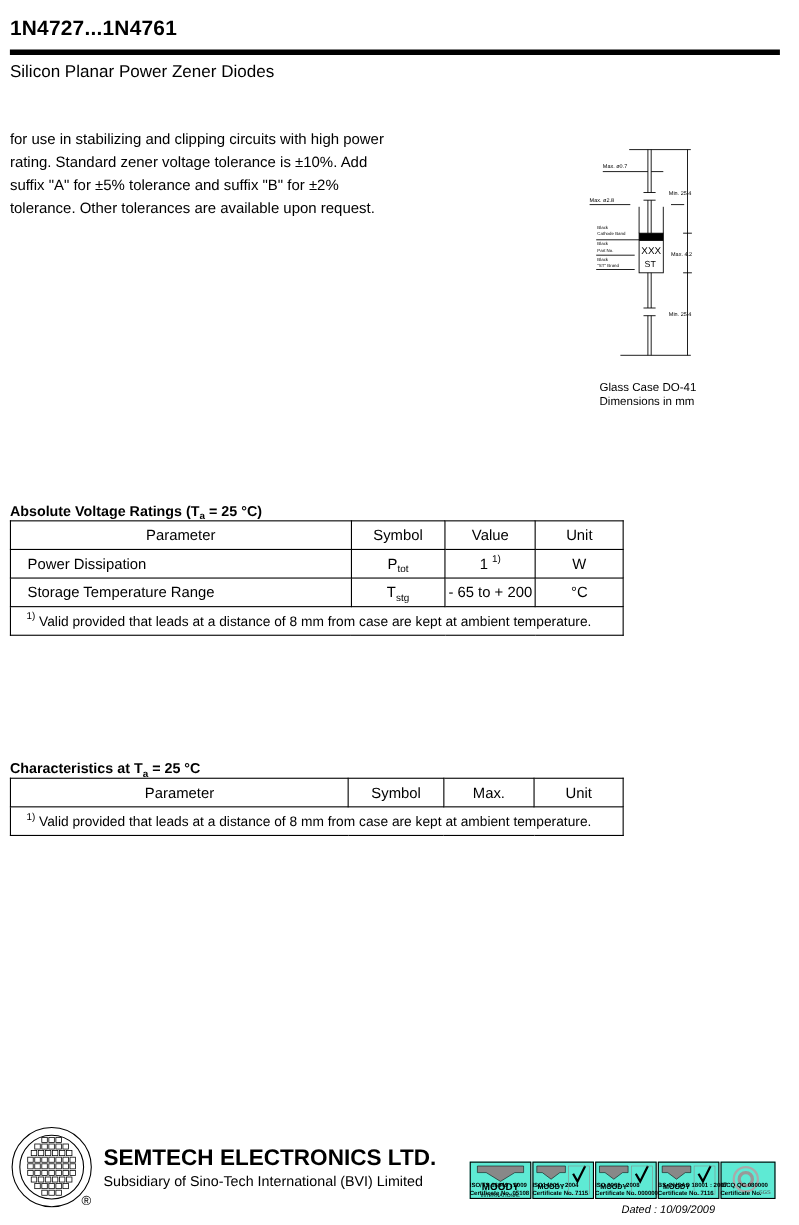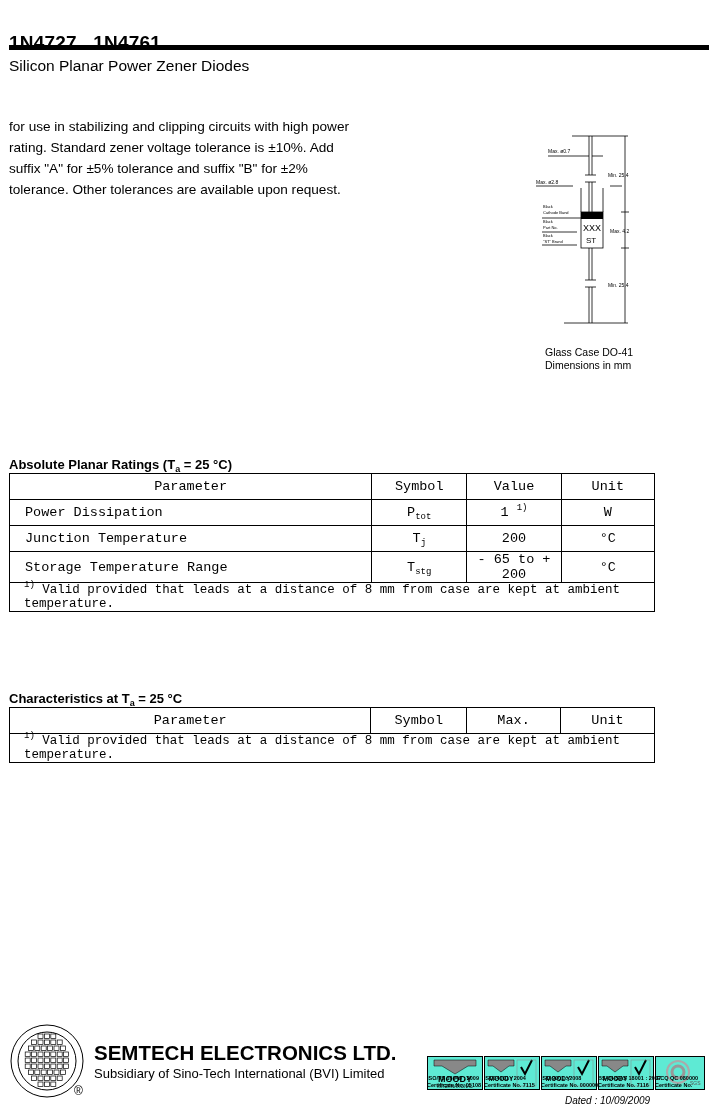--- a/index.html
+++ b/index.html
@@ -1,26 +1,26 @@
 <!DOCTYPE html>
 <html><head>
 <meta charset="utf-8">
 <style>
   html, body { margin:0; padding:0; background:#fff; }
   body { width:726px; height:1114px; position:relative; overflow:hidden;
          font-family:"Liberation Sans", sans-serif; color:#000; }
   .abs { position:absolute; }
-  #title { left:9px; top:32px; font-size:19px; font-weight:bold; letter-spacing:0.2px; }
+  #title { left:9px; top:16px; font-size:19px; font-weight:bold; letter-spacing:0.2px; }
   #rule { left:9px; top:45px; width:700px; height:5px; background:#000; }
   #subtitle { left:9px; top:57px; font-size:15.5px; font-weight:normal; }
   #desc { left:9px; top:116px; width:360px; font-size:13.6px; line-height:21px; }
   #pkg { left:528px; top:130px; width:120px; height:200px; }
   #pkg-caption { left:545px; top:334px; font-size:10.5px; line-height:12.5px;margin-top:12px; }
   .sect-title { font-size:13px; font-weight:bold; left:9px; }
-  table.spec { position:absolute; left:9px; width:646px; border-collapse:collapse; font-size:13.5px;font-family:Liberation Mono, monospace; }
+  table.spec { position:absolute; left:9px; width:558px; border-collapse:collapse; font-size:13.5px; }
   table.spec td, table.spec th { border:1px solid #000; font-weight:normal; padding:0; height:25px; }
   table.spec th { text-align:center; }
   table.spec td.p { padding-left:15px; text-align:left; }
   table.spec td.c { text-align:center;margin-top:21px; }
   table.spec td.note { padding-left:14px; font-size:12.5px; height:25px; }
   sup { font-size:9px; vertical-align:6px; line-height:0; }
   sub { font-size:9px; vertical-align:-3px; line-height:0; }
   #logo { left:9px; top:1023px; width:76px; height:76px; }
   #reg { left:74px; top:1084px; font-size:12px; }
   #company { left:94px; top:1041px; font-size:20.5px; font-weight:bold; }
@@ -91,46 +91,40 @@
       <text x="15" y="113" font-size="4">"ST" Brand</text>
     <text x="55" y="101" font-size="9">XXX</text>
     <text x="58" y="113" font-size="8">ST</text>
   </g>
 </svg>
 <div id="pkg-caption" class="abs">
   <div>Glass Case DO-41</div>
   <div>Dimensions in mm</div>
 </div>
 
-<div class="abs sect-title" style="top:457px;"><span>Absolute Planar Ratings (T</span><sub>a</sub><span> = 25 °C)</span></div>
+<div class="abs sect-title" style="top:457px;"><span>Absolute Voltage Ratings (T</span><sub>a</sub><span> = 25 °C)</span></div>
 <table class="spec" style="top:473px;">
   <colgroup>
       <col style="width:395px">
       <col style="width:101px">
       <col style="width:101px">
       <col style="width:101px">
     </colgroup>
   <tbody>
       <tr>
     <th>Parameter</th>
     <th>Symbol</th>
     <th>Value</th>
     <th>Unit</th>
   </tr>
   <tr>
     <td class="p">Power Dissipation</td>
     <td class="c"><span>P</span><sub>tot</sub></td>
     <td class="c"><span>1</span> <sup>1)</sup></td>
     <td class="c">W</td>
-  </tr>
-  <tr>
-    <td class="p">Junction Temperature</td>
-    <td class="c"><span>T</span><sub>j</sub></td>
-    <td class="c">200</td>
-    <td class="c">°C</td>
   </tr>
   <tr>
     <td class="p">Storage Temperature Range</td>
     <td class="c"><span>T</span><sub>stg</sub></td>
     <td class="c">- 65 to + 200</td>
     <td class="c">°C</td>
   </tr>
   <tr>
     <td class="note" colspan="4"><sup>1)</sup><span> Valid provided that leads at a distance of 8 mm from case are kept at ambient temperature.</span></td>
   </tr>

